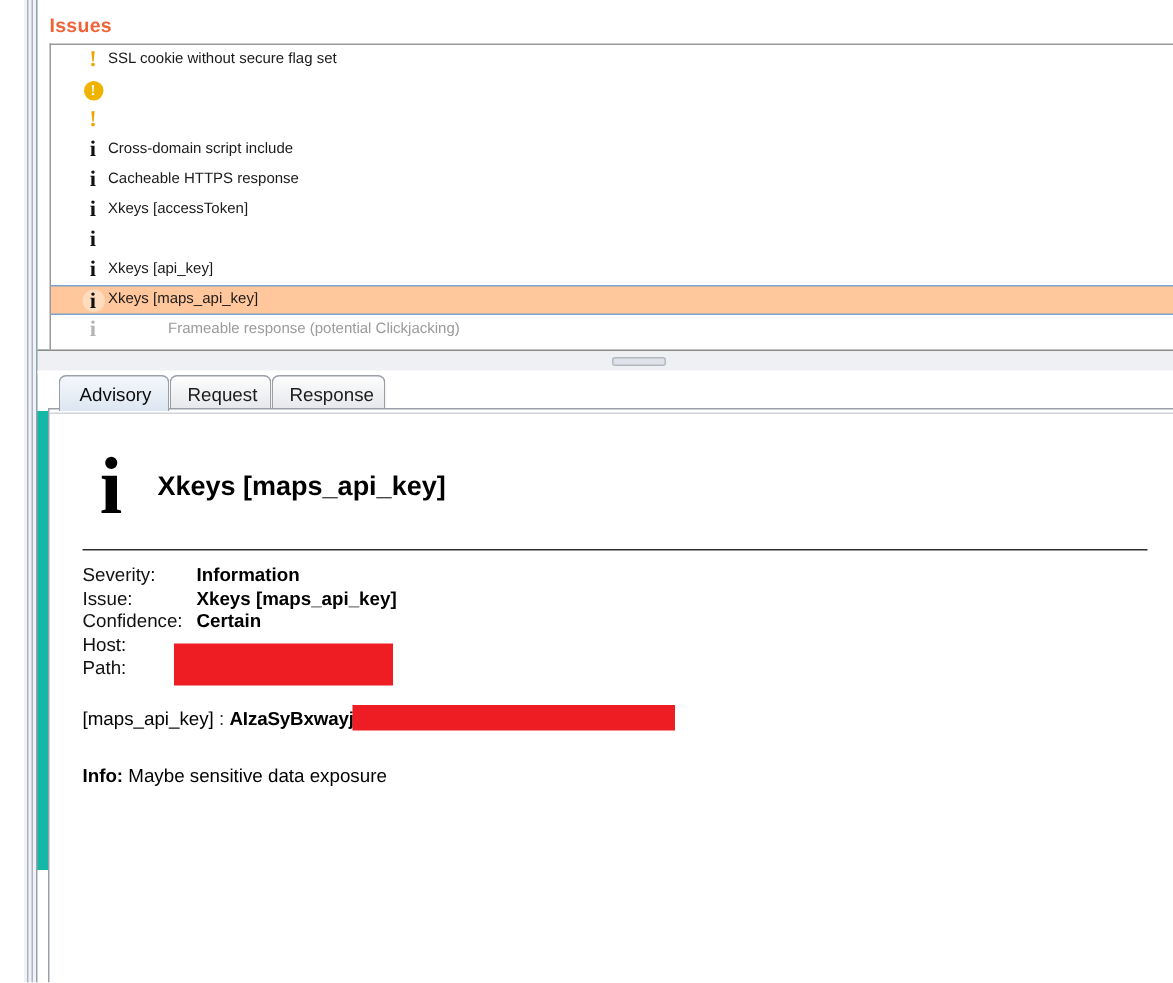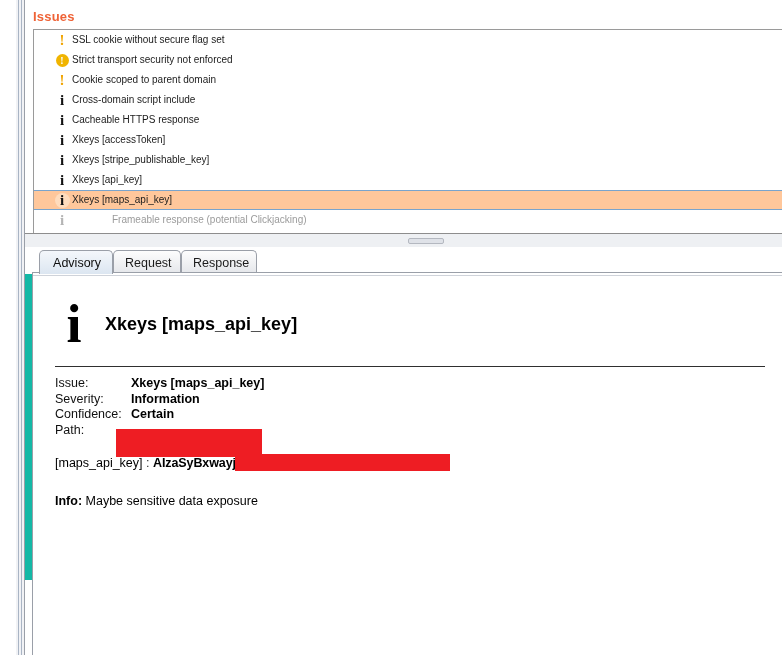--- a/index.html
+++ b/index.html
@@ -298,46 +298,43 @@
 
     <div id="issues-list">
 
       <div class="issue-row">
         <span class="ico"><span class="bang">!</span></span>
         <span class="lbl">SSL cookie without secure flag set</span>
       </div>
 
       <div class="issue-row">
         <span class="ico"><span class="bang-circle">!</span></span>
-        <span class="lbl">Strict transport security not enforced</span>
       </div>
 
       <div class="issue-row">
         <span class="ico"><span class="bang">!</span></span>
-        <span class="lbl">Cookie scoped to parent domain</span>
       </div>
 
       <div class="issue-row">
         <span class="ico"><span class="i-glyph">i</span></span>
         <span class="lbl">Cross-domain script include</span>
       </div>
 
       <div class="issue-row">
         <span class="ico"><span class="i-glyph">i</span></span>
         <span class="lbl">Cacheable HTTPS response</span>
       </div>
 
       <div class="issue-row">
         <span class="ico"><span class="i-glyph">i</span></span>
         <span class="lbl">Xkeys [accessToken]</span>
       </div>
 
       <div class="issue-row">
         <span class="ico"><span class="i-glyph">i</span></span>
-        <span class="lbl">Xkeys [stripe_publishable_key]</span>
       </div>
 
       <div class="issue-row">
         <span class="ico"><span class="i-glyph">i</span></span>
         <span class="lbl">Xkeys [api_key]</span>
       </div>
 
       <div class="issue-row selected">
         <span class="ico"><span class="i-circle"><span class="i-glyph">i</span></span></span>
         <span class="lbl">Xkeys [maps_api_key]</span>
@@ -373,30 +370,34 @@
       <div class="hdr">
         <div class="big-i">i</div>
         <div class="hdr-title">Xkeys [maps_api_key]</div>
       </div>
 
       <div id="hr1"></div>
 
       <table class="meta">
         <tbody>
             <tr>
+          <td class="k">Severity:</td>
+          <td class="v">Information</td>
+        </tr>
+        <tr>
           <td class="k">Issue:</td>
           <td class="v">Xkeys [maps_api_key]</td>
         </tr>
         <tr>
-          <td class="k">Severity:</td>
-          <td class="v">Information</td>
+          <td class="k">Confidence:</td>
+          <td class="v">Certain</td>
         </tr>
         <tr>
-          <td class="k">Confidence:</td>
-          <td class="v">Certain</td>
+          <td class="k">Host:</td>
+          <td class="v"></td>
         </tr>
         <tr>
           <td class="k">Path:</td>
           <td class="v"></td>
         </tr>
       </tbody>
         </table>
 
 
 

